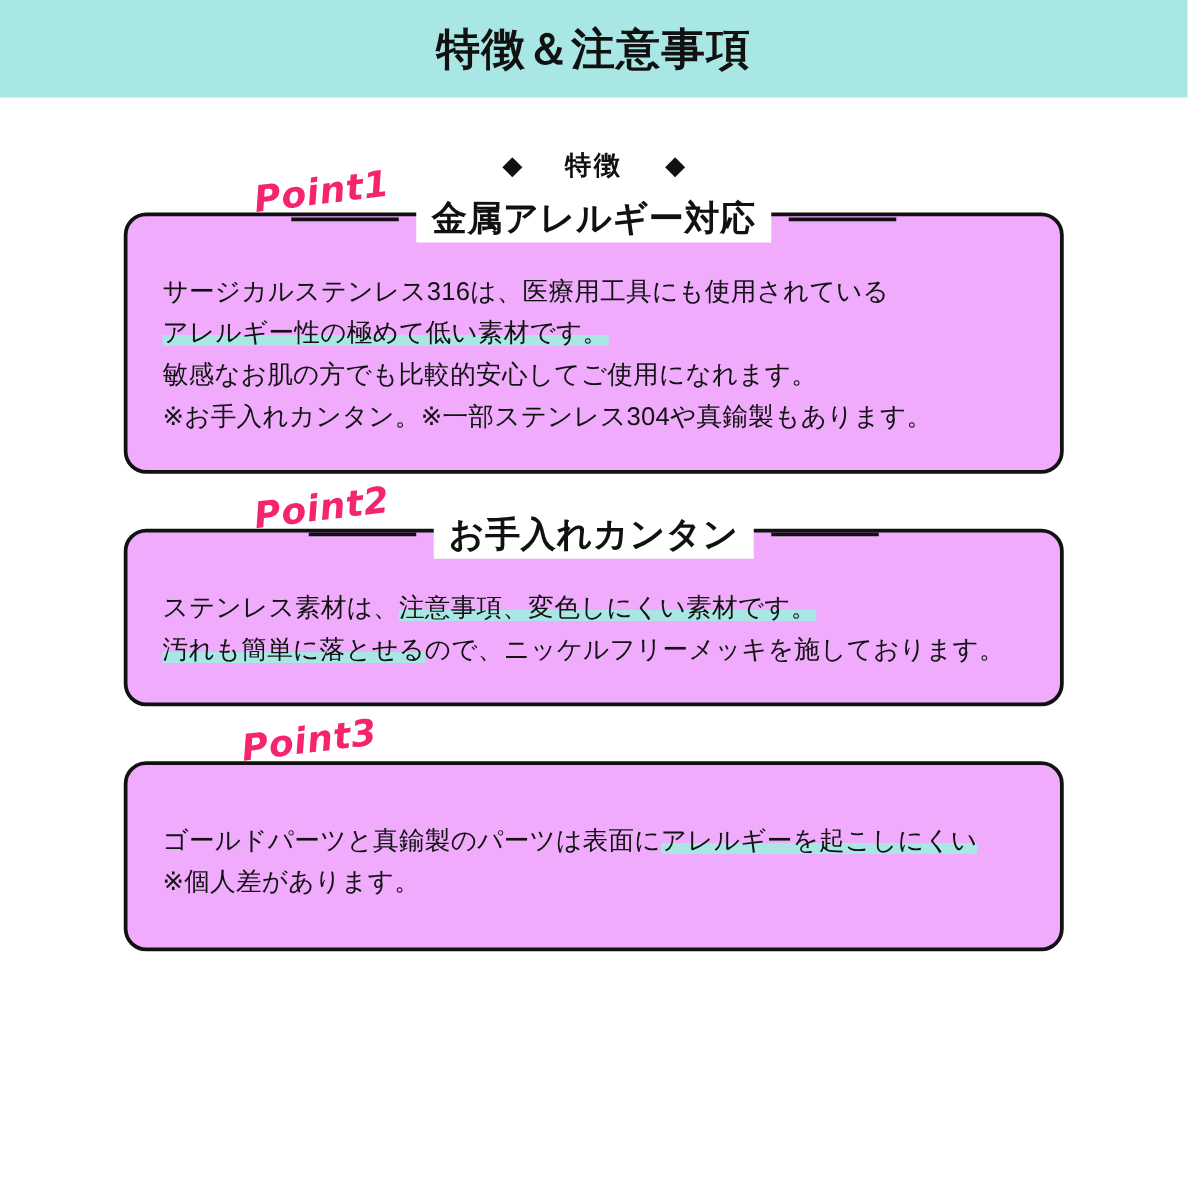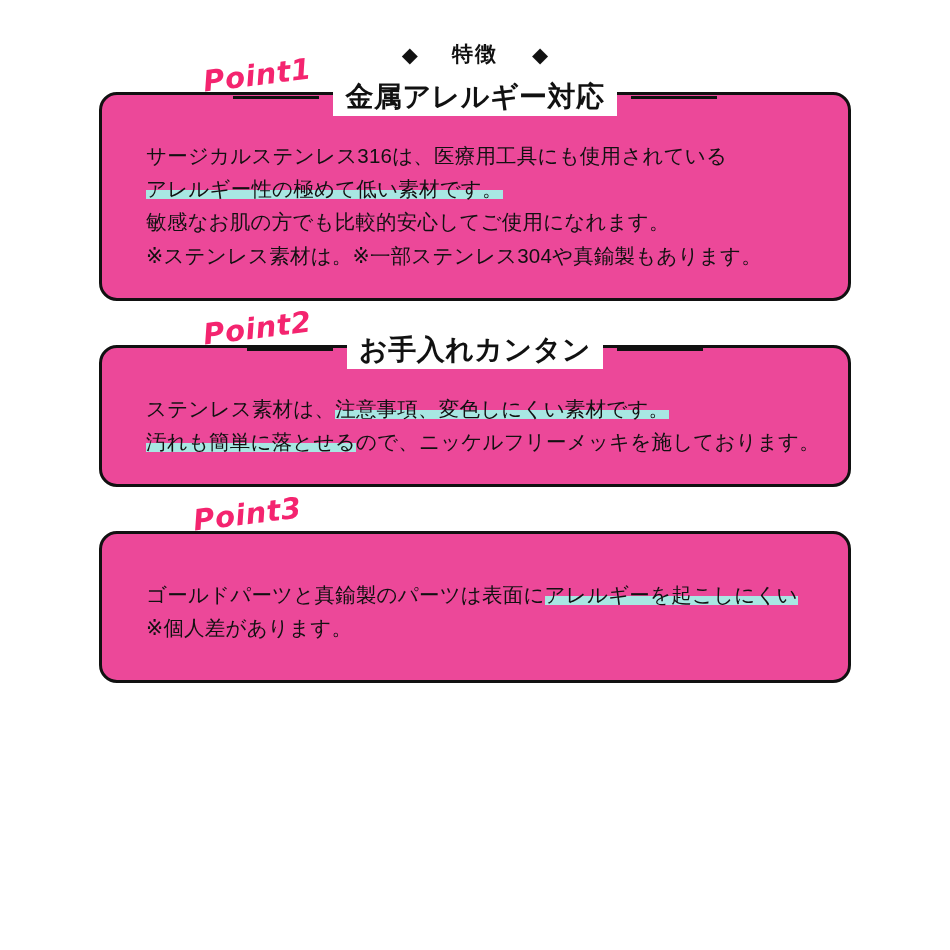--- a/index.html
+++ b/index.html
@@ -78,23 +78,23 @@
     z-index: 3;
   }
   .badge-1 { left: 104px; }
   .badge-2 { left: 104px; }
   .badge-3 { left: 94px; }
 
   .card {
     position: relative;
     border: 3px solid #111111;
     border-radius: 18px;
-    background: #ec4899;
+    background: #f0abfc;
     box-sizing: border-box;
-    padding: 44px 28px 26px 44px;
+    padding: 44px 28px 26px 28px;
   }
   .card-title-row {
     position: absolute;
     top: -17px;
     left: 0;
     right: 0;
     display: flex;
     align-items: center;
     justify-content: center;
     gap: 14px;
@@ -128,20 +128,23 @@
   
   .card-1 { min-height: 196px; }
   .card-2 { min-height: 126px; }
   .card-3 { min-height: 152px; }
 </style>
 </head>
 <body>
 
 <div class="page">
 
+  <div class="header">
+    <div class="header-title">特徴＆注意事項</div>
+  </div>
 
   <div class="section-head">
     <span class="diamond">◆</span>
     <span class="section-head-label">特徴</span>
     <span class="diamond">◆</span>
   </div>
 
   <div class="points">
 
     <div class="point-block">
@@ -156,21 +159,21 @@
           <div class="line">
             <span>サージカルステンレス316は、医療用工具にも使用されている</span>
           </div>
           <div class="line">
             <span class="hl">アレルギー性の極めて低い素材です。</span>
           </div>
           <div class="line">
             <span>敏感なお肌の方でも比較的安心してご使用になれます。</span>
           </div>
           <div class="line">
-            <span>※ステンレス素材は。※一部ステンレス304や真鍮製もあります。</span>
+            <span>※お手入れカンタン。※一部ステンレス304や真鍮製もあります。</span>
           </div>
         </div>
       </div>
     </div>
 
     <div class="point-block">
       <div class="point-badge badge-2">Point2</div>
       <div class="card card-2">
         <div class="card-title-row">
           <span class="rule"></span>

